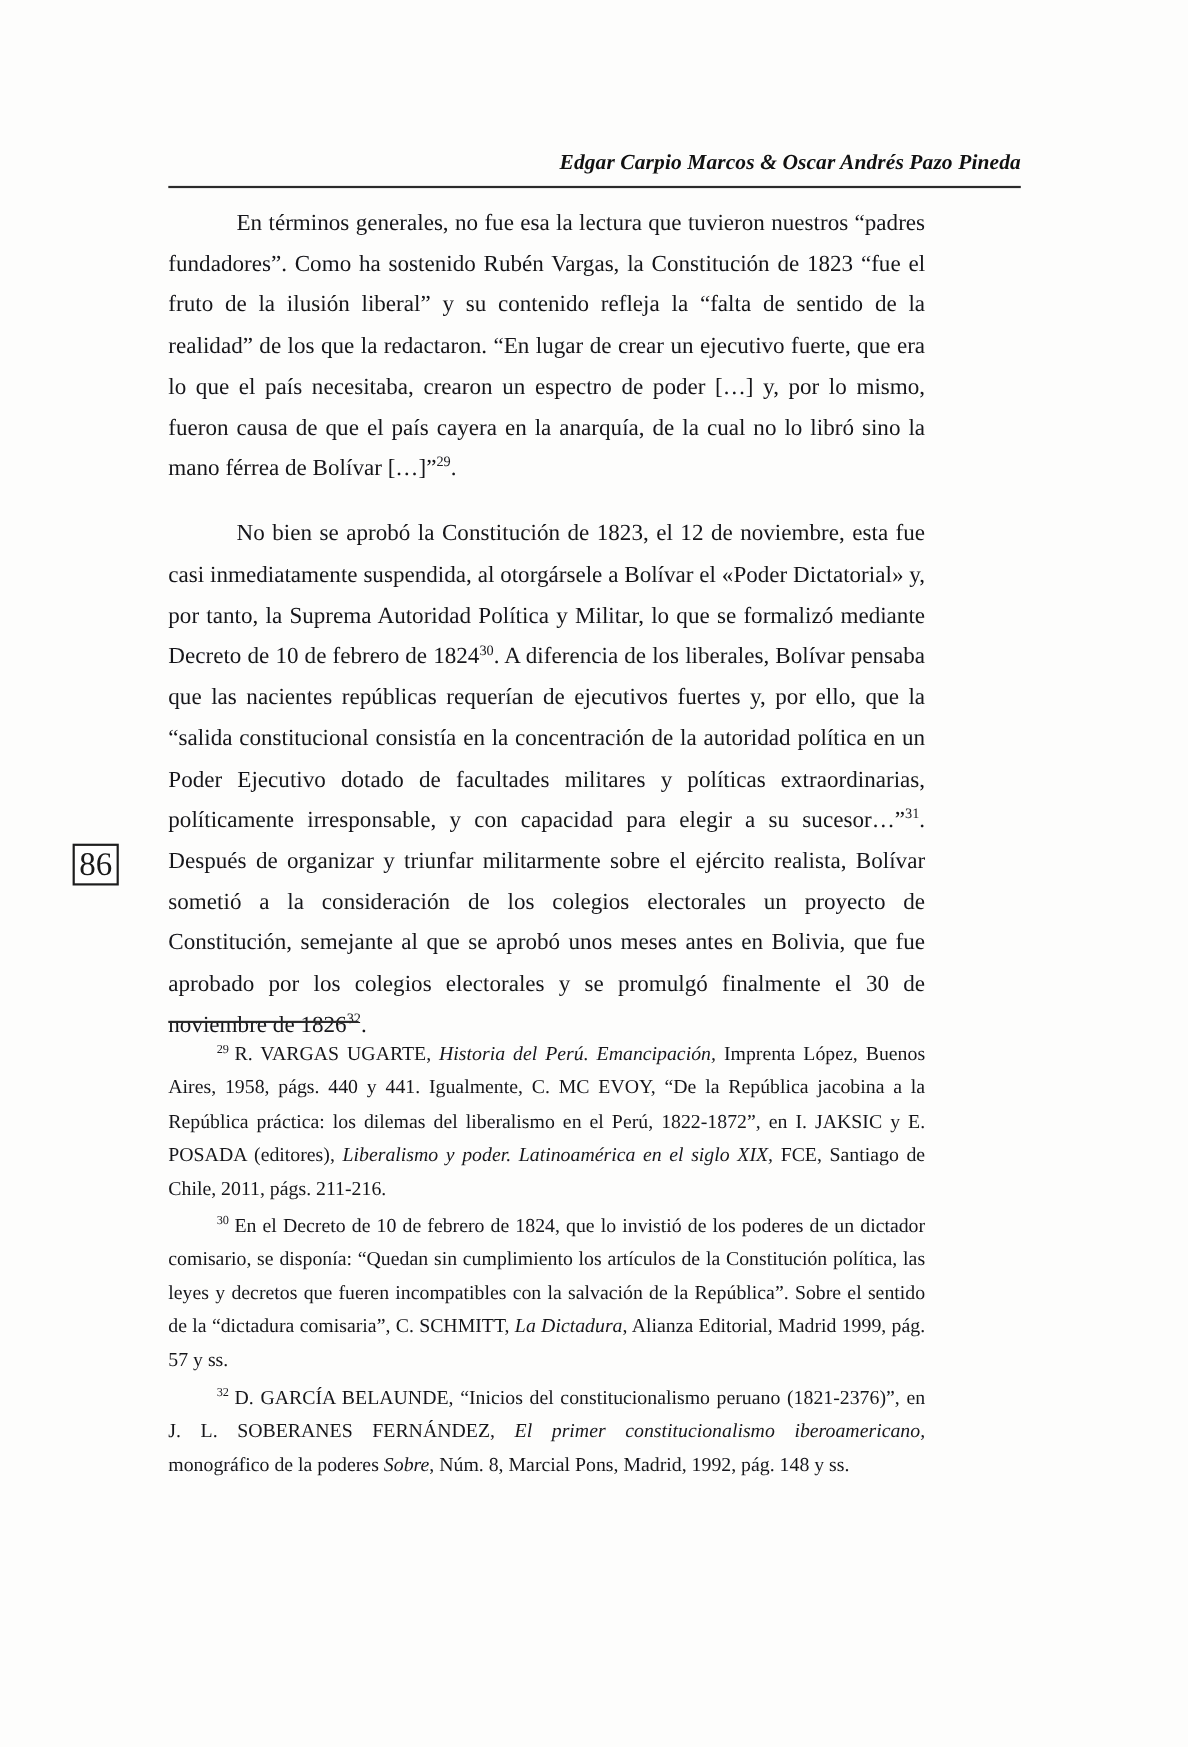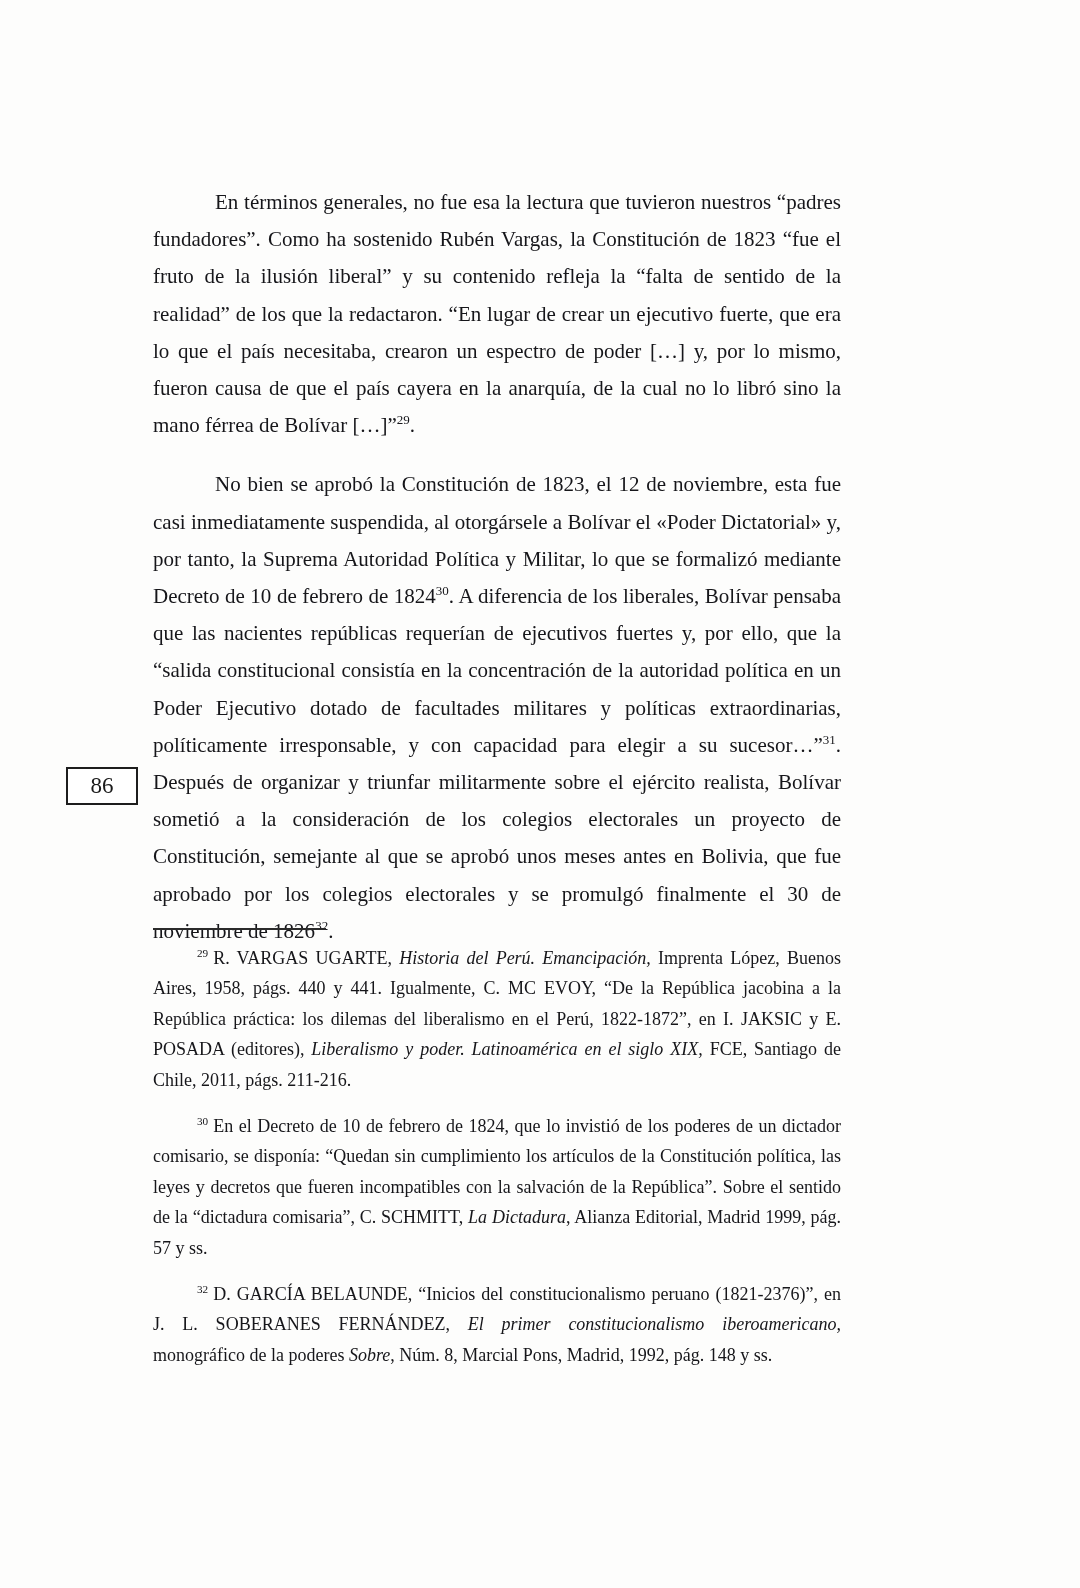--- a/index.html
+++ b/index.html
@@ -66,28 +66,28 @@
     font-size: 0.62em;
     vertical-align: super;
     line-height: 0;
   }
 
   
   .folio {
     position: absolute;
     left: 66px;
     top: 767px;
-    width: 72px;
+    width: 42px;
     height: 38px;
     border: 2.6px solid #1d1d1d;
     background: #ffffff;
     display: flex;
     align-items: center;
     justify-content: center;
-    font-size: 23px;
+    font-size: 30px;
     color: #1a1a1a;
     box-sizing: border-box;
   }
 
   
   .footnote-block {
     position: absolute;
     left: 153px;
     top: 928px;
     width: 688px;
@@ -100,35 +100,39 @@
   p.footnote {
     margin: 0;
     font-size: 18px;
     line-height: 30.4px;
     text-align: justify;
     text-justify: inter-word;
     text-indent: 44px;
     color: #16161a;
   }
   p.footnote + p.footnote {
-    margin-top: 16px;
+    margin-top: 4px;
   }
   .fn-marker {
     font-size: 0.62em;
     vertical-align: super;
     line-height: 0;
     margin-right: 5px;
   }
   .it { font-style: italic; }
 </style>
 </head>
 <body>
 
 <div class="page">
 
+  <div class="header-block">
+    <div class="running-head">Edgar Carpio Marcos &amp; Oscar Andrés Pazo Pineda</div>
+    <div class="header-rule"></div>
+  </div>
 
   <div class="folio">
     <span>86</span>
   </div>
 
   <div class="body-block">
     <p class="body-par" id="par-1">En términos generales, no fue esa la lectura que tuvieron nuestros “padres fundadores”. Como ha sostenido Rubén Vargas, la Constitución de 1823 “fue el fruto de la ilusión liberal” y su contenido refleja la “falta de sentido de la realidad” de los que la redactaron. “En lugar de crear un ejecutivo fuerte, que era lo que el país necesitaba, crearon un espectro de poder […] y, por lo mismo, fueron causa de que el país cayera en la anarquía, de la cual no lo libró sino la mano férrea de Bolívar […]”<sup>29</sup>.</p>
     <p class="body-par" id="par-2"><span>No bien se aprobó la Constitución de 1823, el 12 de noviembre, esta fue casi inmediatamente suspendida, al otorgársele a Bolívar el «Poder Dictatorial» y, por tanto, la Suprema Autoridad Política y Militar, lo que se formalizó mediante Decreto de 10 de febrero de 1824</span><sup>30</sup><span>. A diferencia de los liberales, Bolívar pensaba que las nacientes repúblicas requerían de ejecutivos fuertes y, por ello, que la “salida constitucional consistía en la concentración de la autoridad política en un Poder Ejecutivo dotado de facultades militares y políticas extraordinarias, políticamente irresponsable, y con capacidad para elegir a su sucesor…”</span><sup>31</sup><span>. Después de organizar y triunfar militarmente sobre el ejército realista, Bolívar sometió a la consideración de los colegios electorales un proyecto de Constitución, semejante al que se aprobó unos meses antes en Bolivia, que fue aprobado por los colegios electorales y se promulgó finalmente el 30 de noviembre de 1826</span><sup>32</sup><span>.</span></p>
   </div>
 

